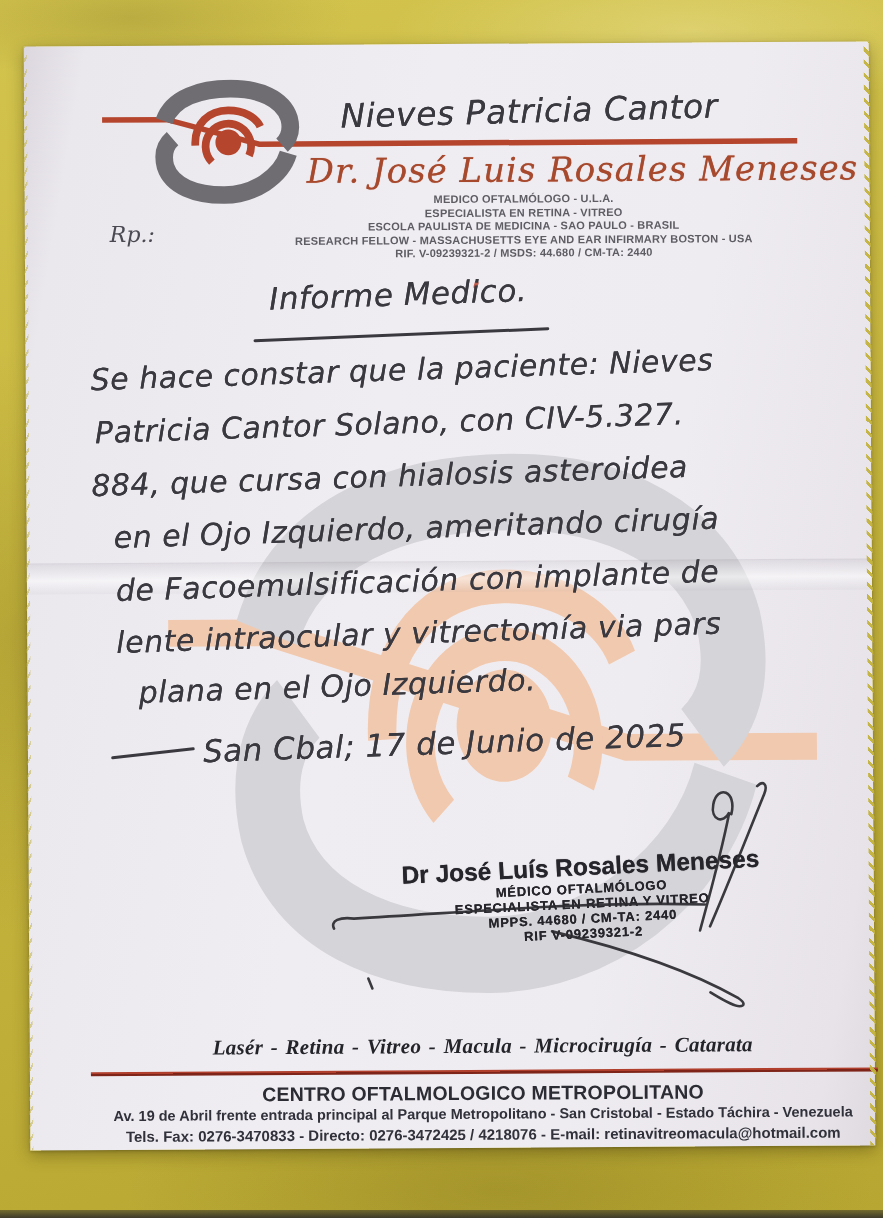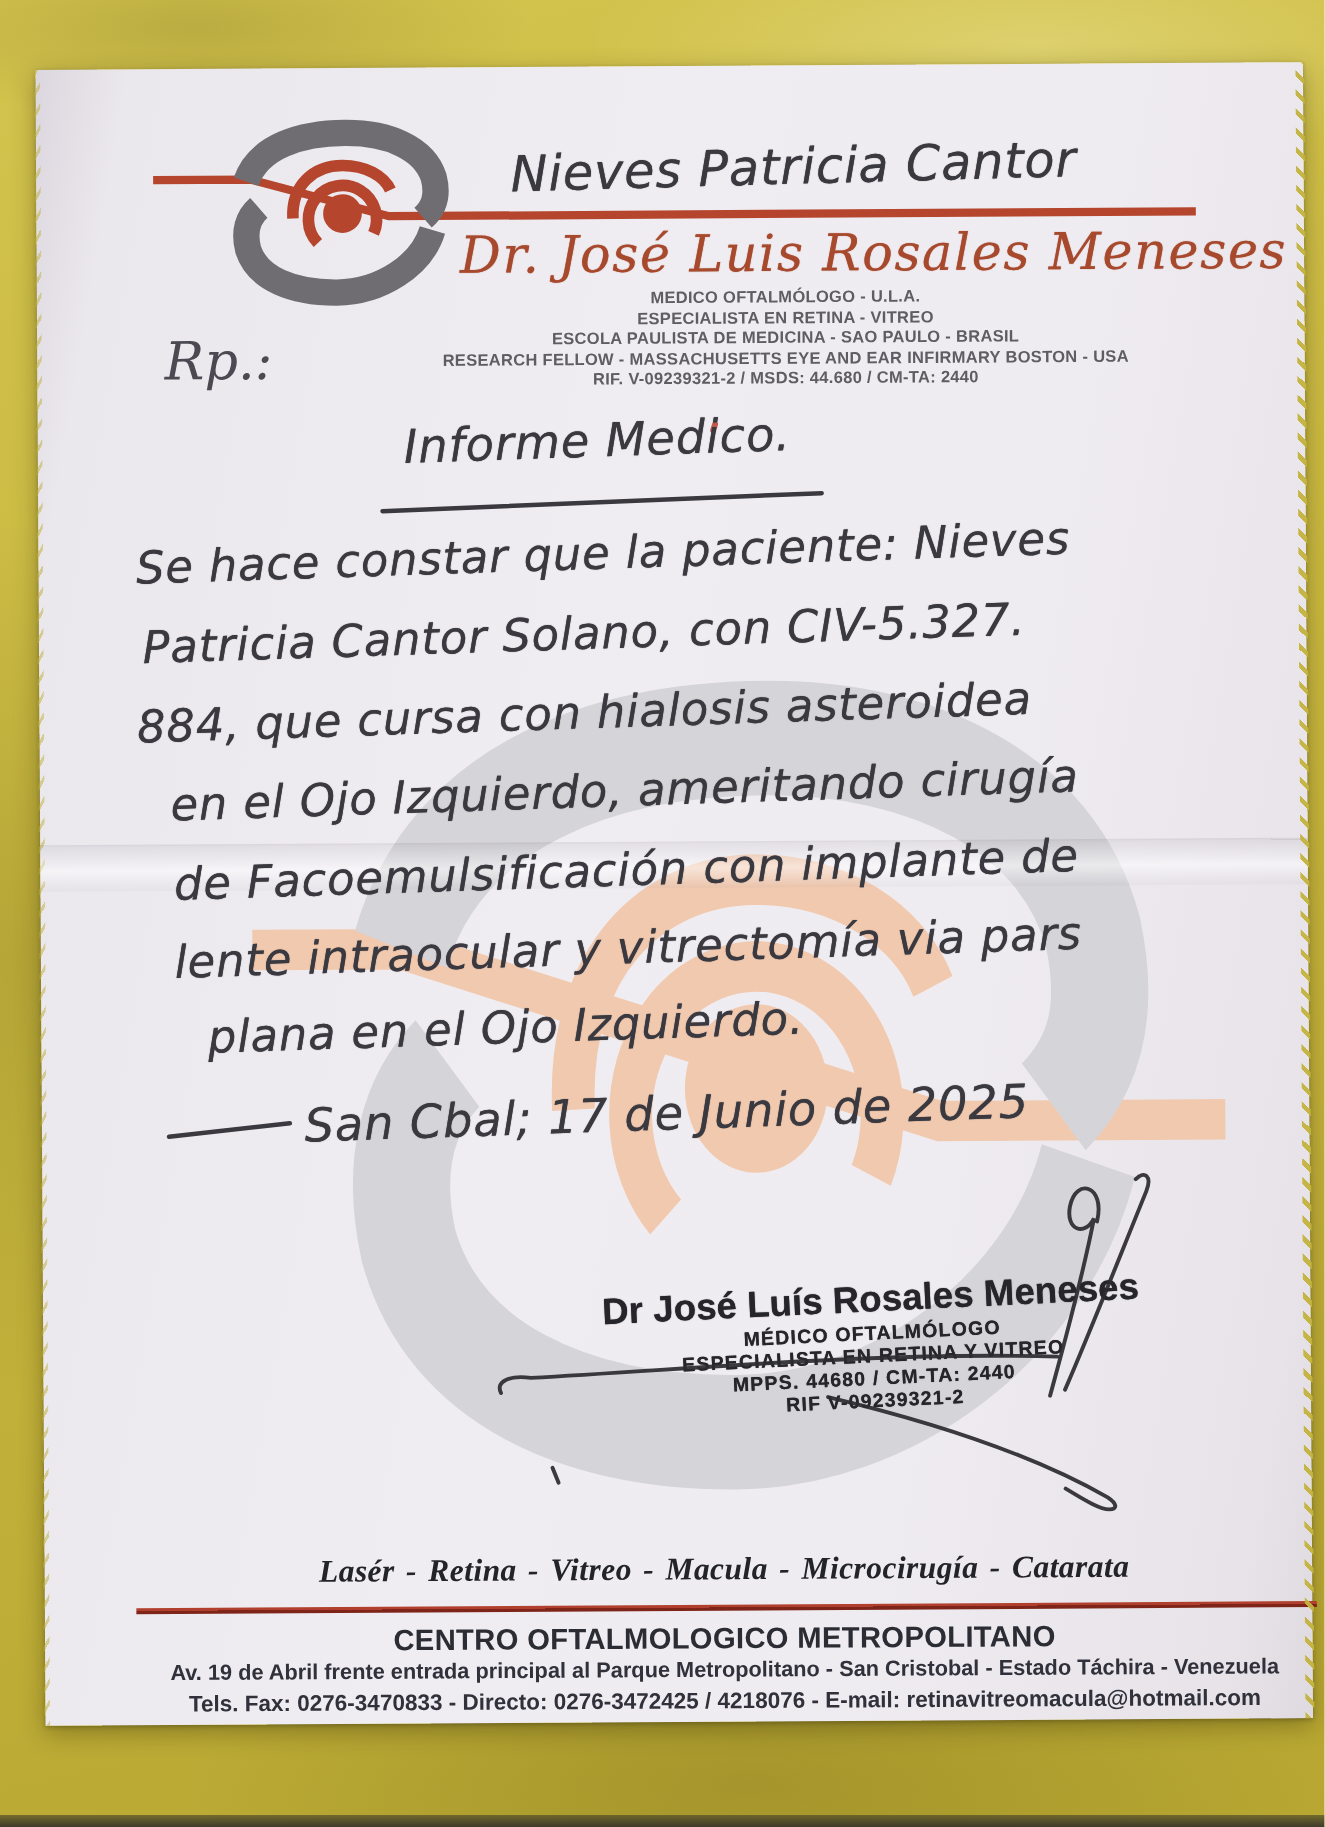--- a/index.html
+++ b/index.html
@@ -40,21 +40,21 @@
   .hw{font-family:"DejaVu Sans",sans-serif;font-style:italic;color:#3a3940;
       white-space:nowrap;letter-spacing:.5px;text-shadow:0 0 .6px #3a3940;}
   .name-hw{position:absolute;left:285px;top:48px;width:440px;text-align:center;
       font-size:33px;transform:rotate(-1.2deg);}
   .dr-name{position:absolute;left:238px;top:106px;width:640px;text-align:center;
       font-family:"DejaVu Serif",serif;font-style:italic;font-size:34px;color:#a7492d;
       letter-spacing:1px;white-space:nowrap;text-shadow:0 0 .7px rgba(167,73,45,.8);}
   .creds{position:absolute;left:199px;top:149px;width:600px;text-align:center;
       font-size:11px;font-weight:bold;line-height:13.6px;color:#5e5d64;letter-spacing:.2px;}
   .rp{position:absolute;left:85px;top:176px;font-family:"DejaVu Serif",serif;font-style:italic;
-      font-size:35px;color:#4b4a52;}
+      font-size:22px;color:#4b4a52;}
   
   .wm-svg{position:absolute;left:141px;top:408px;width:648px;height:548px;opacity:.9;}
   
   .bline{position:absolute;font-size:30px;transform:rotate(-1.5deg);transform-origin:left center;}
   .title-hw{position:absolute;left:213px;top:232px;width:320px;text-align:center;font-size:31px;
       transform:rotate(-1.6deg);}
   .title-underline{position:absolute;left:228px;top:289px;width:296px;height:3px;background:#3a3940;
       transform:rotate(-2deg);border-radius:2px;}
   .l1{left:65px;top:316px;}  .l2{left:69px;top:369px;}
   .l3{left:65px;top:422px;}  .l4{left:87px;top:474px;}

